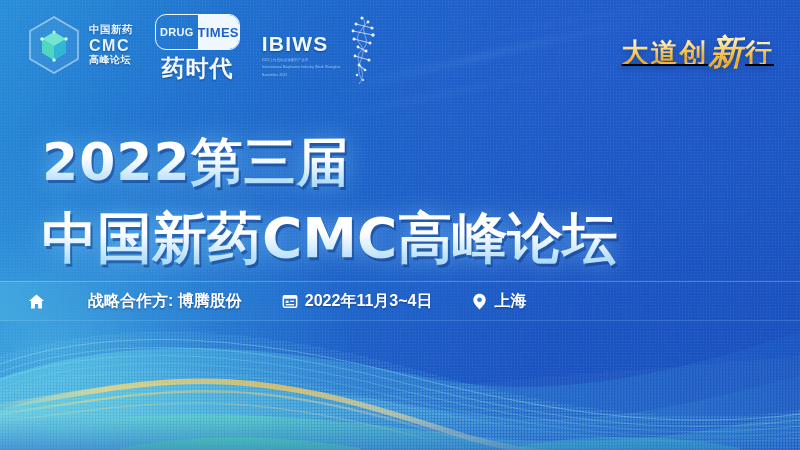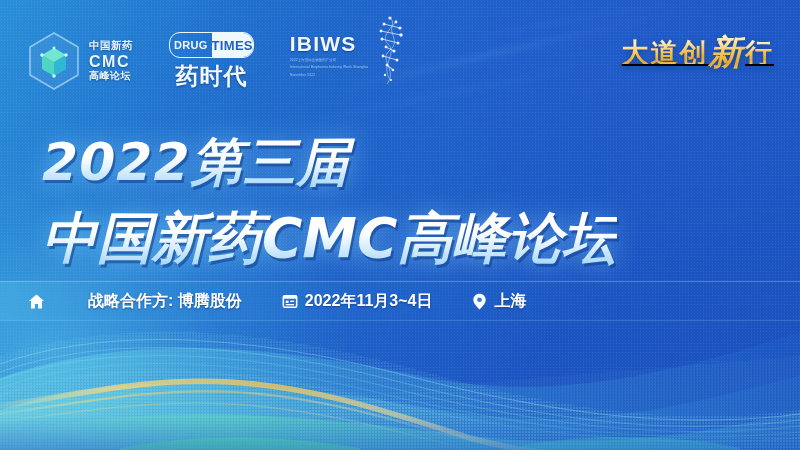--- a/index.html
+++ b/index.html
@@ -33,42 +33,42 @@
   
   .noise{
     position:absolute; inset:0; pointer-events:none; opacity:.16;
     background-image:radial-gradient(rgba(255,255,255,.55) .5px, transparent .6px);
     background-size:3px 3px;
   }
 
   
   .logo-row{
     position:absolute; left:26px; top:14px;
-    display:flex; align-items:flex-end; gap:36px;
+    display:flex; align-items:flex-start; gap:22px;
     z-index:6;
   }
   .logo{ display:flex; align-items:center; }
 
   
   .hex-wrap{ position:relative; width:56px; height:62px; }
   .hex-wrap svg{ position:absolute; left:0; top:0; }
   .cmc-txt{
     margin-left:7px; color:#eaf6ff; line-height:1.08;
     text-shadow:0 1px 2px rgba(0,30,80,.45);
   }
   .cmc-txt .l1{ font-size:10.5px; letter-spacing:.5px; font-weight:700; }
   .cmc-txt .l2{ font-size:16px; font-weight:800; letter-spacing:1.5px; margin:1px 0; }
   .cmc-txt .l3{ font-size:10px; letter-spacing:.5px; font-weight:700; }
 
   
   .dt{ text-align:center; }
   .dt-pill{
     display:inline-flex; align-items:stretch;
     border:1.6px solid #f0f8ff; border-radius:11px; overflow:hidden;
-    height:26px;
+    height:36px;
   }
   .dt-pill .a{ color:#f0f8ff; font-weight:800; font-size:11px; padding:0 4px; display:flex; align-items:center; letter-spacing:.3px; }
   .dt-pill .b{ background:#f0f8ff; color:#2060c8; font-weight:700; font-size:13px; padding:0 0; display:flex; align-items:center; letter-spacing:.3px; }
   .dt-cn{ color:#f2f9ff; font-size:23px; font-weight:800; letter-spacing:1px; margin-top:3px; text-shadow:0 1px 2px rgba(0,30,80,.5); }
 
   
   .ib{ display:flex; align-items:flex-start; }
   .ib-txt{ padding-top:18px; }
   .ib-txt .big{ color:#f0f8ff; font-size:21px; font-weight:800; letter-spacing:1.2px; text-shadow:0 1px 2px rgba(0,30,80,.5); }
   .ib-txt .sml{ color:rgba(225,240,255,.62); font-size:3.4px; line-height:1.55; letter-spacing:.1px; margin-top:2px; }
@@ -93,21 +93,20 @@
 
   
   .titles{ position:absolute; left:42px; top:128px; z-index:6; }
   .t-line{
     font-weight:800; white-space:nowrap;
     font-family:"DejaVu Sans","Liberation Sans",sans-serif;
     background:linear-gradient(180deg,#ffffff 0%,#ffffff 40%,#dff1ff 58%,#a8d9f6 84%,#cfe9fb 100%);
     -webkit-background-clip:text; background-clip:text;
     color:transparent; -webkit-text-fill-color:transparent;
     filter:drop-shadow(2px 3px 0 rgba(14,58,140,.55)) drop-shadow(0 0 12px rgba(150,225,255,.45));
-    font-style:italic;
   }
   .t1{ font-size:52px; letter-spacing:1px; }
   .t2{ font-size:55px; letter-spacing:0px; margin-top:4px; }
 
   
   .infobar{
     position:absolute; left:0; right:0; top:281px; height:40px; z-index:7;
     display:flex; align-items:center;
     padding-left:28px;
     background:linear-gradient(90deg,

